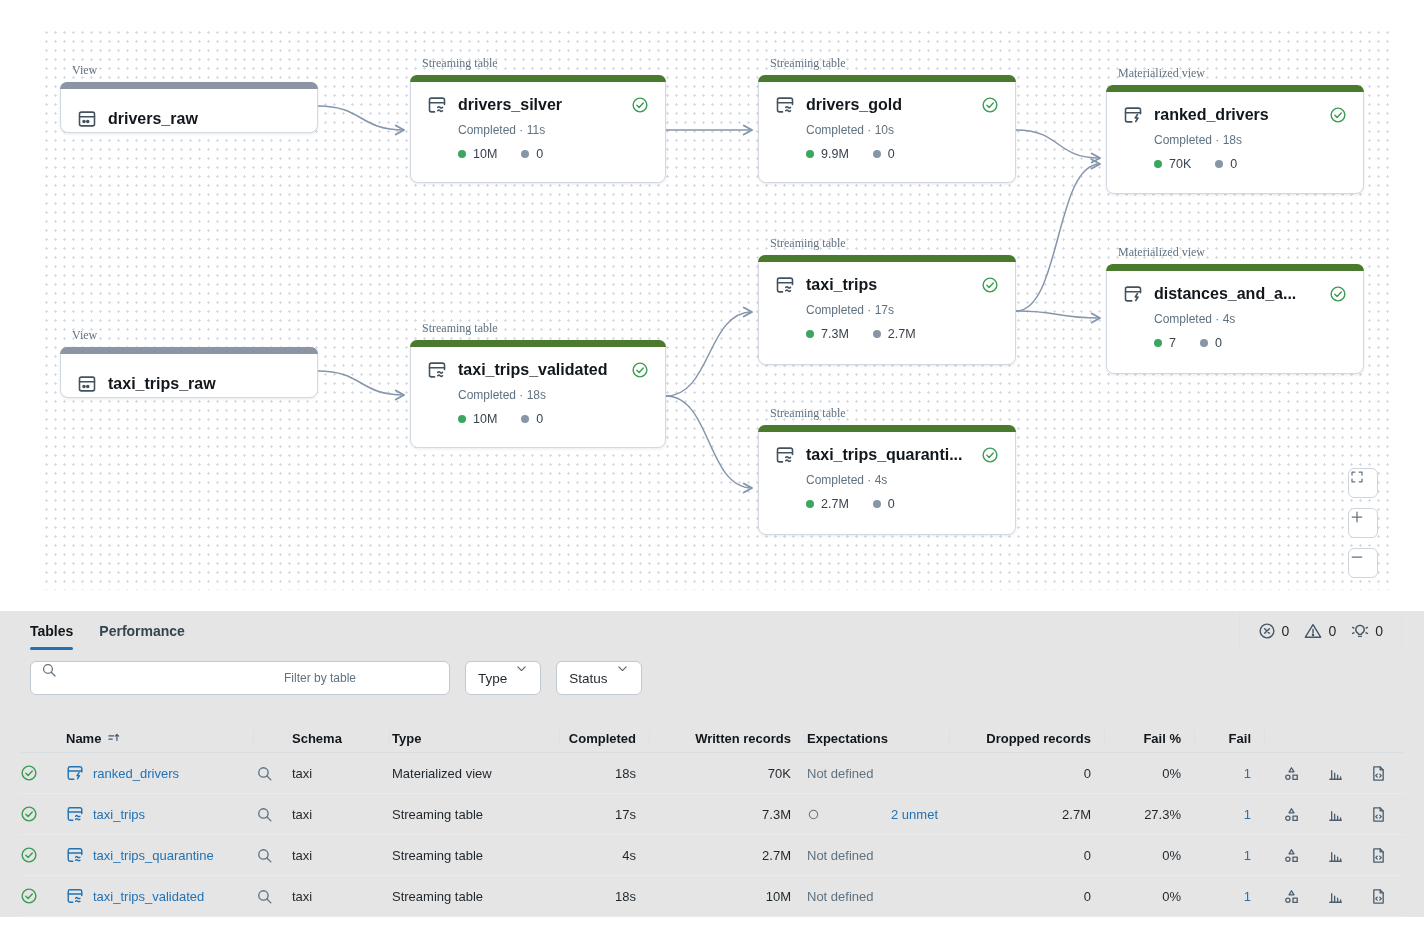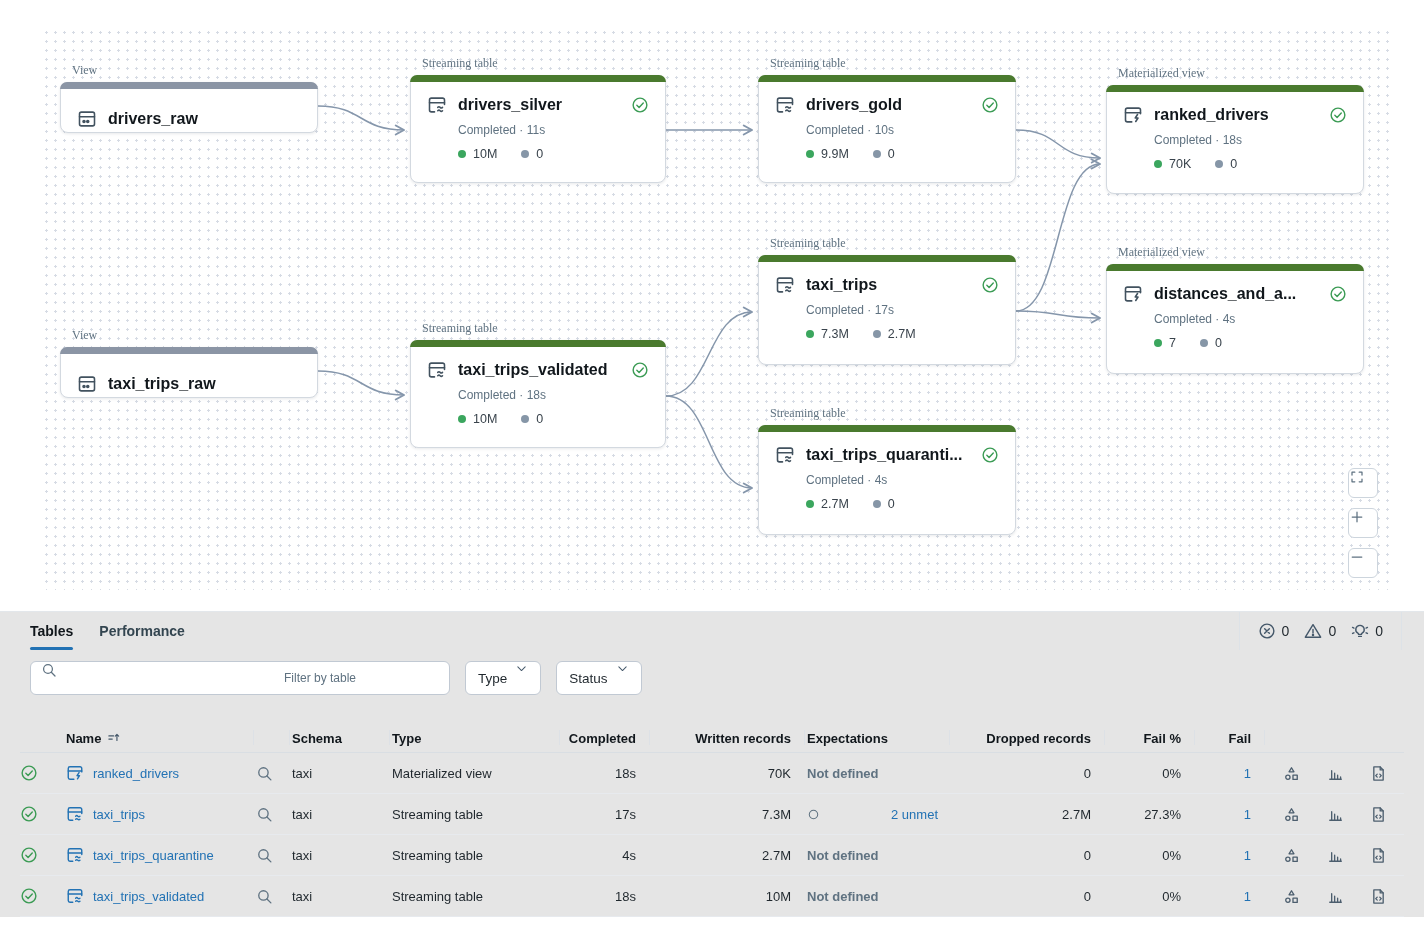--- a/index.html
+++ b/index.html
@@ -67,21 +67,21 @@
   .cell { padding:0 12px 0 2px; white-space:nowrap; }
   .cell.r { justify-content:flex-end; text-align:right; padding-right:14px; }
   .drow { height:41px; border-bottom:1px solid #e7eaee; }
   .drow .cell { display:flex; align-items:center; }
   .status-cell { justify-content:center; padding:0; }
   .status-cell svg { width:18px; height:18px; color:#3b9b54; }
   .name-cell { gap:9px; }
   .name-cell .ticon { width:18px; height:18px; color:#2272b4; display:inline-flex; flex:0 0 auto; }
   a.lnk { color:#2272b4; text-decoration:none; cursor:pointer; }
   .qcell svg { width:17px; height:17px; color:#5f7281; cursor:pointer; }
-  .muted { color:#5f7281;font-weight:bold; }
+  .muted { color:#5f7281; }
   .exp-cell { gap:7px; }
   .exp-cell svg { width:13px; height:13px; color:#5f7281; }
   .actions-cell { gap:22px; padding-left:18px; }
   .actions-cell svg { width:17px; height:17px; color:#4c5e6e; cursor:pointer; }
   .sort-ic { width:15px; height:15px; color:#45586a; margin-left:6px; display:inline-flex; }
 </style>
 </head>
 <body>
 
 <div class="stage">

